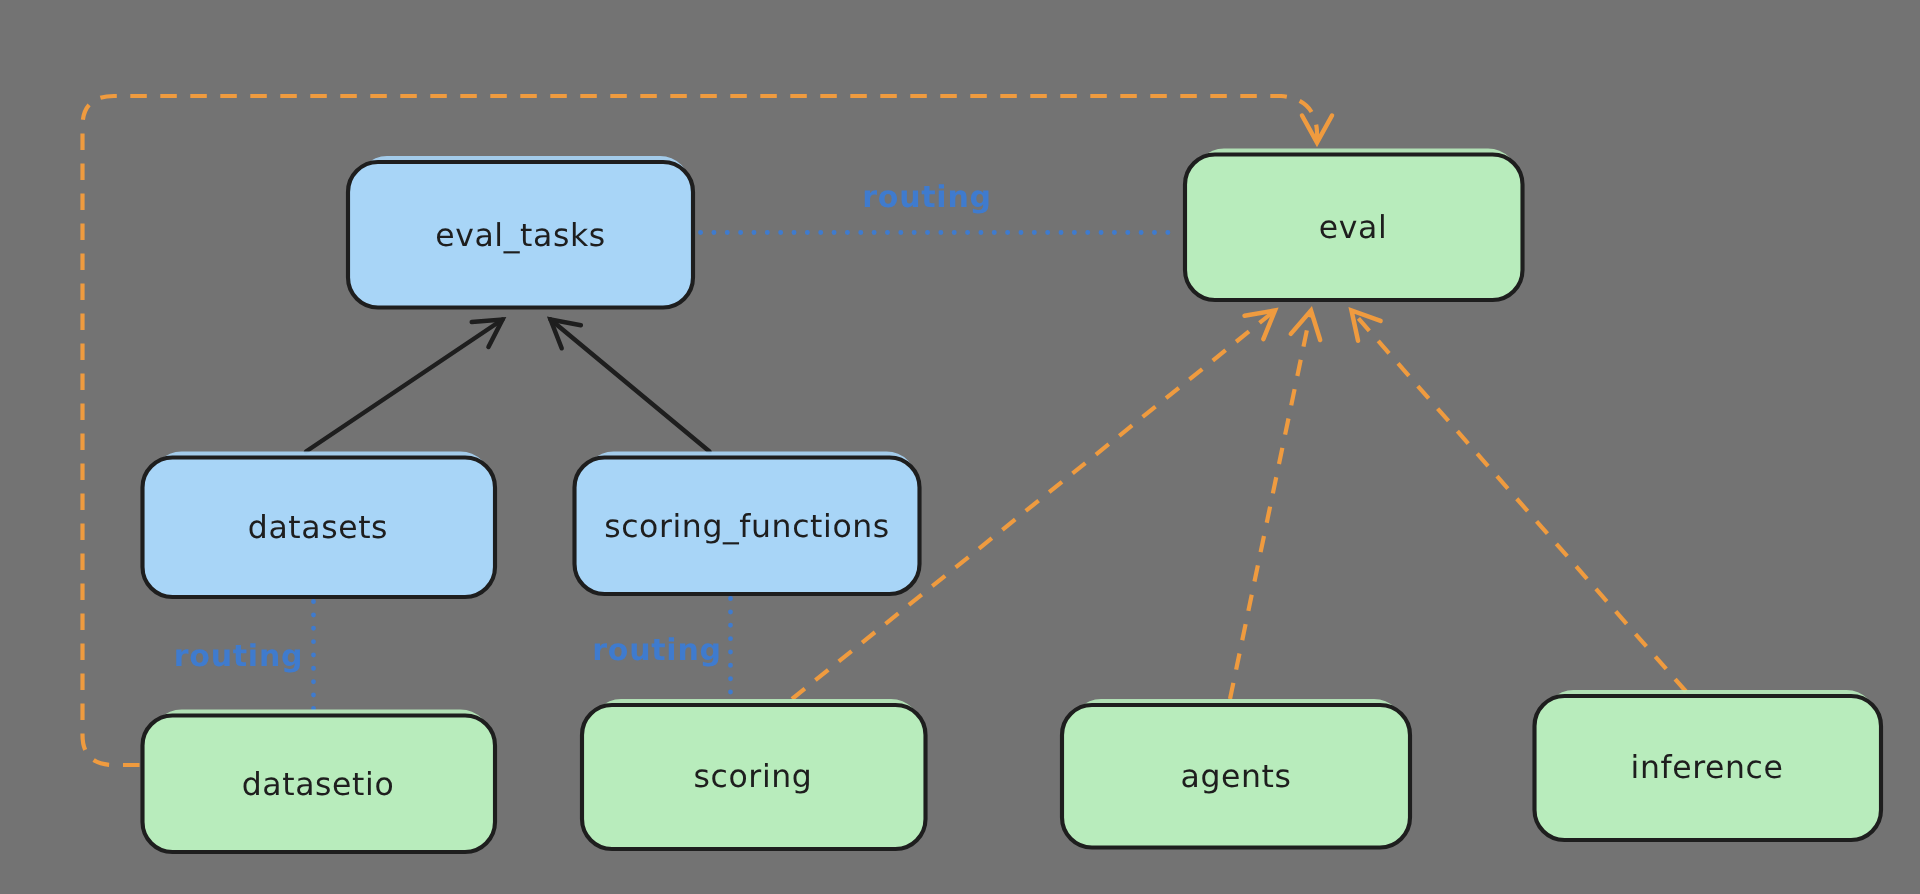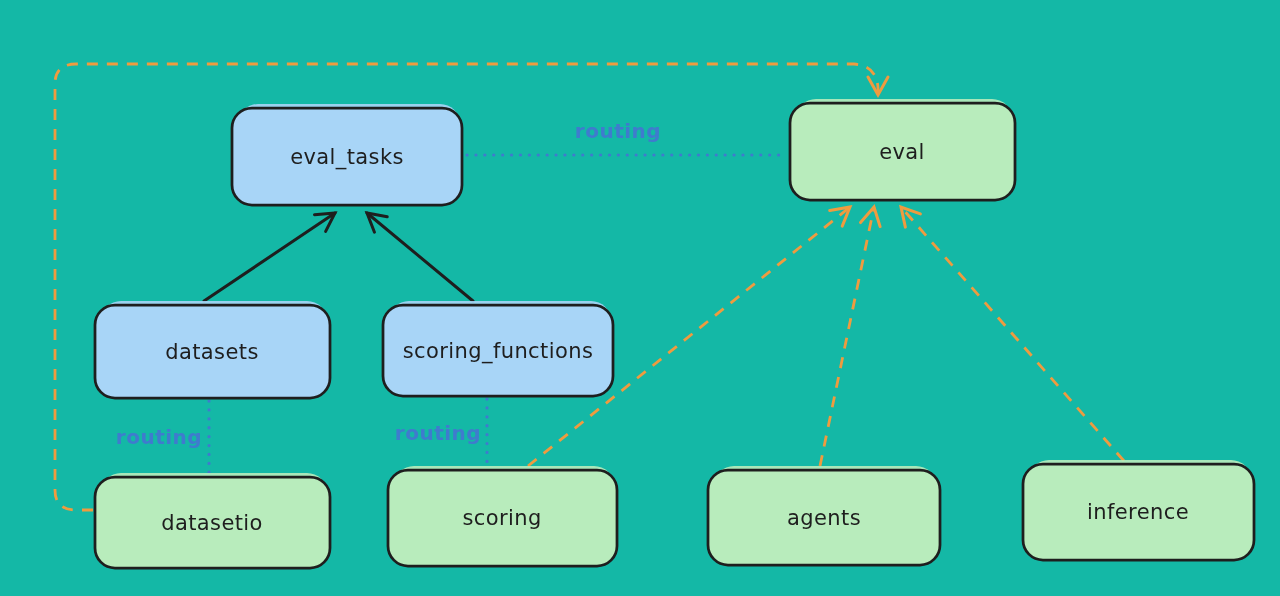--- a/index.html
+++ b/index.html
@@ -5,21 +5,21 @@
   html, body {
     margin: 0;
     padding: 0;
     background: #ffffff;
     font-family: "DejaVu Sans", "Liberation Sans", sans-serif;
   }
   .canvas-wrap {
     width: 1280px;
     height: 596px;
     position: relative;
-    background: #14b8a6;
+    background: #737373;
     overflow: hidden;
   }
   svg { display: block; }
   .node-box {
     stroke-width: 2.75;
     stroke-linejoin: round;
   }
   .node-underlay {
     stroke: none;
     opacity: 0.9;

